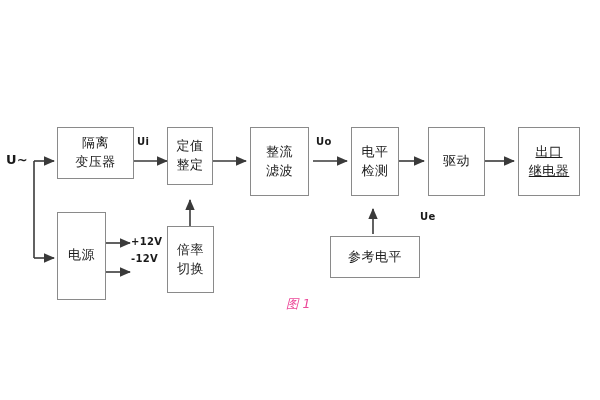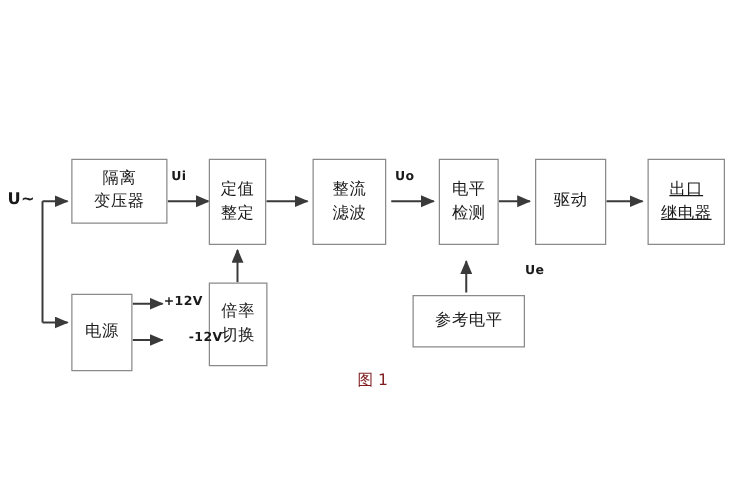--- a/index.html
+++ b/index.html
@@ -62,22 +62,23 @@
     position: absolute;
     font-size: 13px;
     color: #1a1a1a;
     white-space: nowrap;
     font-weight: bold;
     letter-spacing: 0.2px;
   }
   #figure-caption {
     position: absolute;
     font-size: 12.5px;
-    color: #7f1d1d;
+    color: #ec4899;
     white-space: nowrap;
+    font-style: italic;
   }
 </style>
 </head>
 <body>
 
 <div id="diagram-canvas">
 
   <svg class="wiring" viewBox="0 0 600 400">
     <defs>
       <marker id="ah" markerWidth="7" markerHeight="7" refX="6.4" refY="3" orient="auto">
@@ -110,21 +111,21 @@
     <path d="M106,272 L130,272" stroke="#3a3a3a" stroke-width="1.6" fill="none" marker-end="url(#ah)"></path>
   </svg>
 
   <div class="rail-label" style="left:6px; top:152px;">U~</div>
 
   <div class="blk" style="left:57px; top:127px; width:77px; height:52px;">
     <span>隔离</span>
     <span>变压器</span>
   </div>
 
-  <div class="blk" style="left:167px; top:127px; width:46px; height:69px;">
+  <div class="blk" style="left:167px; top:127px; width:46px; height:58px;">
     <span>定值</span>
     <span>整定</span>
   </div>
 
   <div class="blk" style="left:351px; top:127px; width:48px; height:69px;">
     <span>电平</span>
     <span>检测</span>
   </div>
 
   <div class="blk" style="left:250px; top:127px; width:59px; height:69px;">
@@ -134,38 +135,38 @@
 
   <div class="blk" style="left:428px; top:127px; width:57px; height:69px;">
     <span>驱动</span>
   </div>
 
   <div class="blk" style="left:518px; top:127px; width:62px; height:69px;text-decoration:underline;">
     <span>出口</span>
     <span>继电器</span>
   </div>
 
-  <div class="blk" style="left:57px; top:235px; width:49px; height:62px;font-family:Liberation Mono, monospace;">
+  <div class="blk" style="left:57px; top:212px; width:49px; height:88px;font-family:Liberation Mono, monospace;">
     <span>电源</span>
   </div>
 
   <div class="blk" style="left:167px; top:226px; width:47px; height:67px;text-align:right;">
     <span>倍率</span>
     <span>切换</span>
   </div>
 
   <div class="blk" style="left:330px; top:236px; width:90px; height:42px;">
     <span>参考电平</span>
   </div>
 
   <div class="sig sig-bold" style="left:137px; top:136px;">Ui</div>
 
   <div class="sig sig-bold" style="left:316px; top:136px;">Uo</div>
 
   <div class="sig sig-bold" style="left:380px; top:211px;margin-left:40px;">Ue</div>
 
   <div class="sig sig-bold" style="left:131px; top:236px;">+12V</div>
 
-  <div class="sig sig-bold" style="left:131px; top:265px;margin-left:20px;">-12V</div>
+  <div class="sig sig-bold" style="left:131px; top:253px;">-12V</div>
 
   <div id="figure-caption" style="left:286px; top:296px;">图 1</div>
 
 </div>
 
 </body></html>

